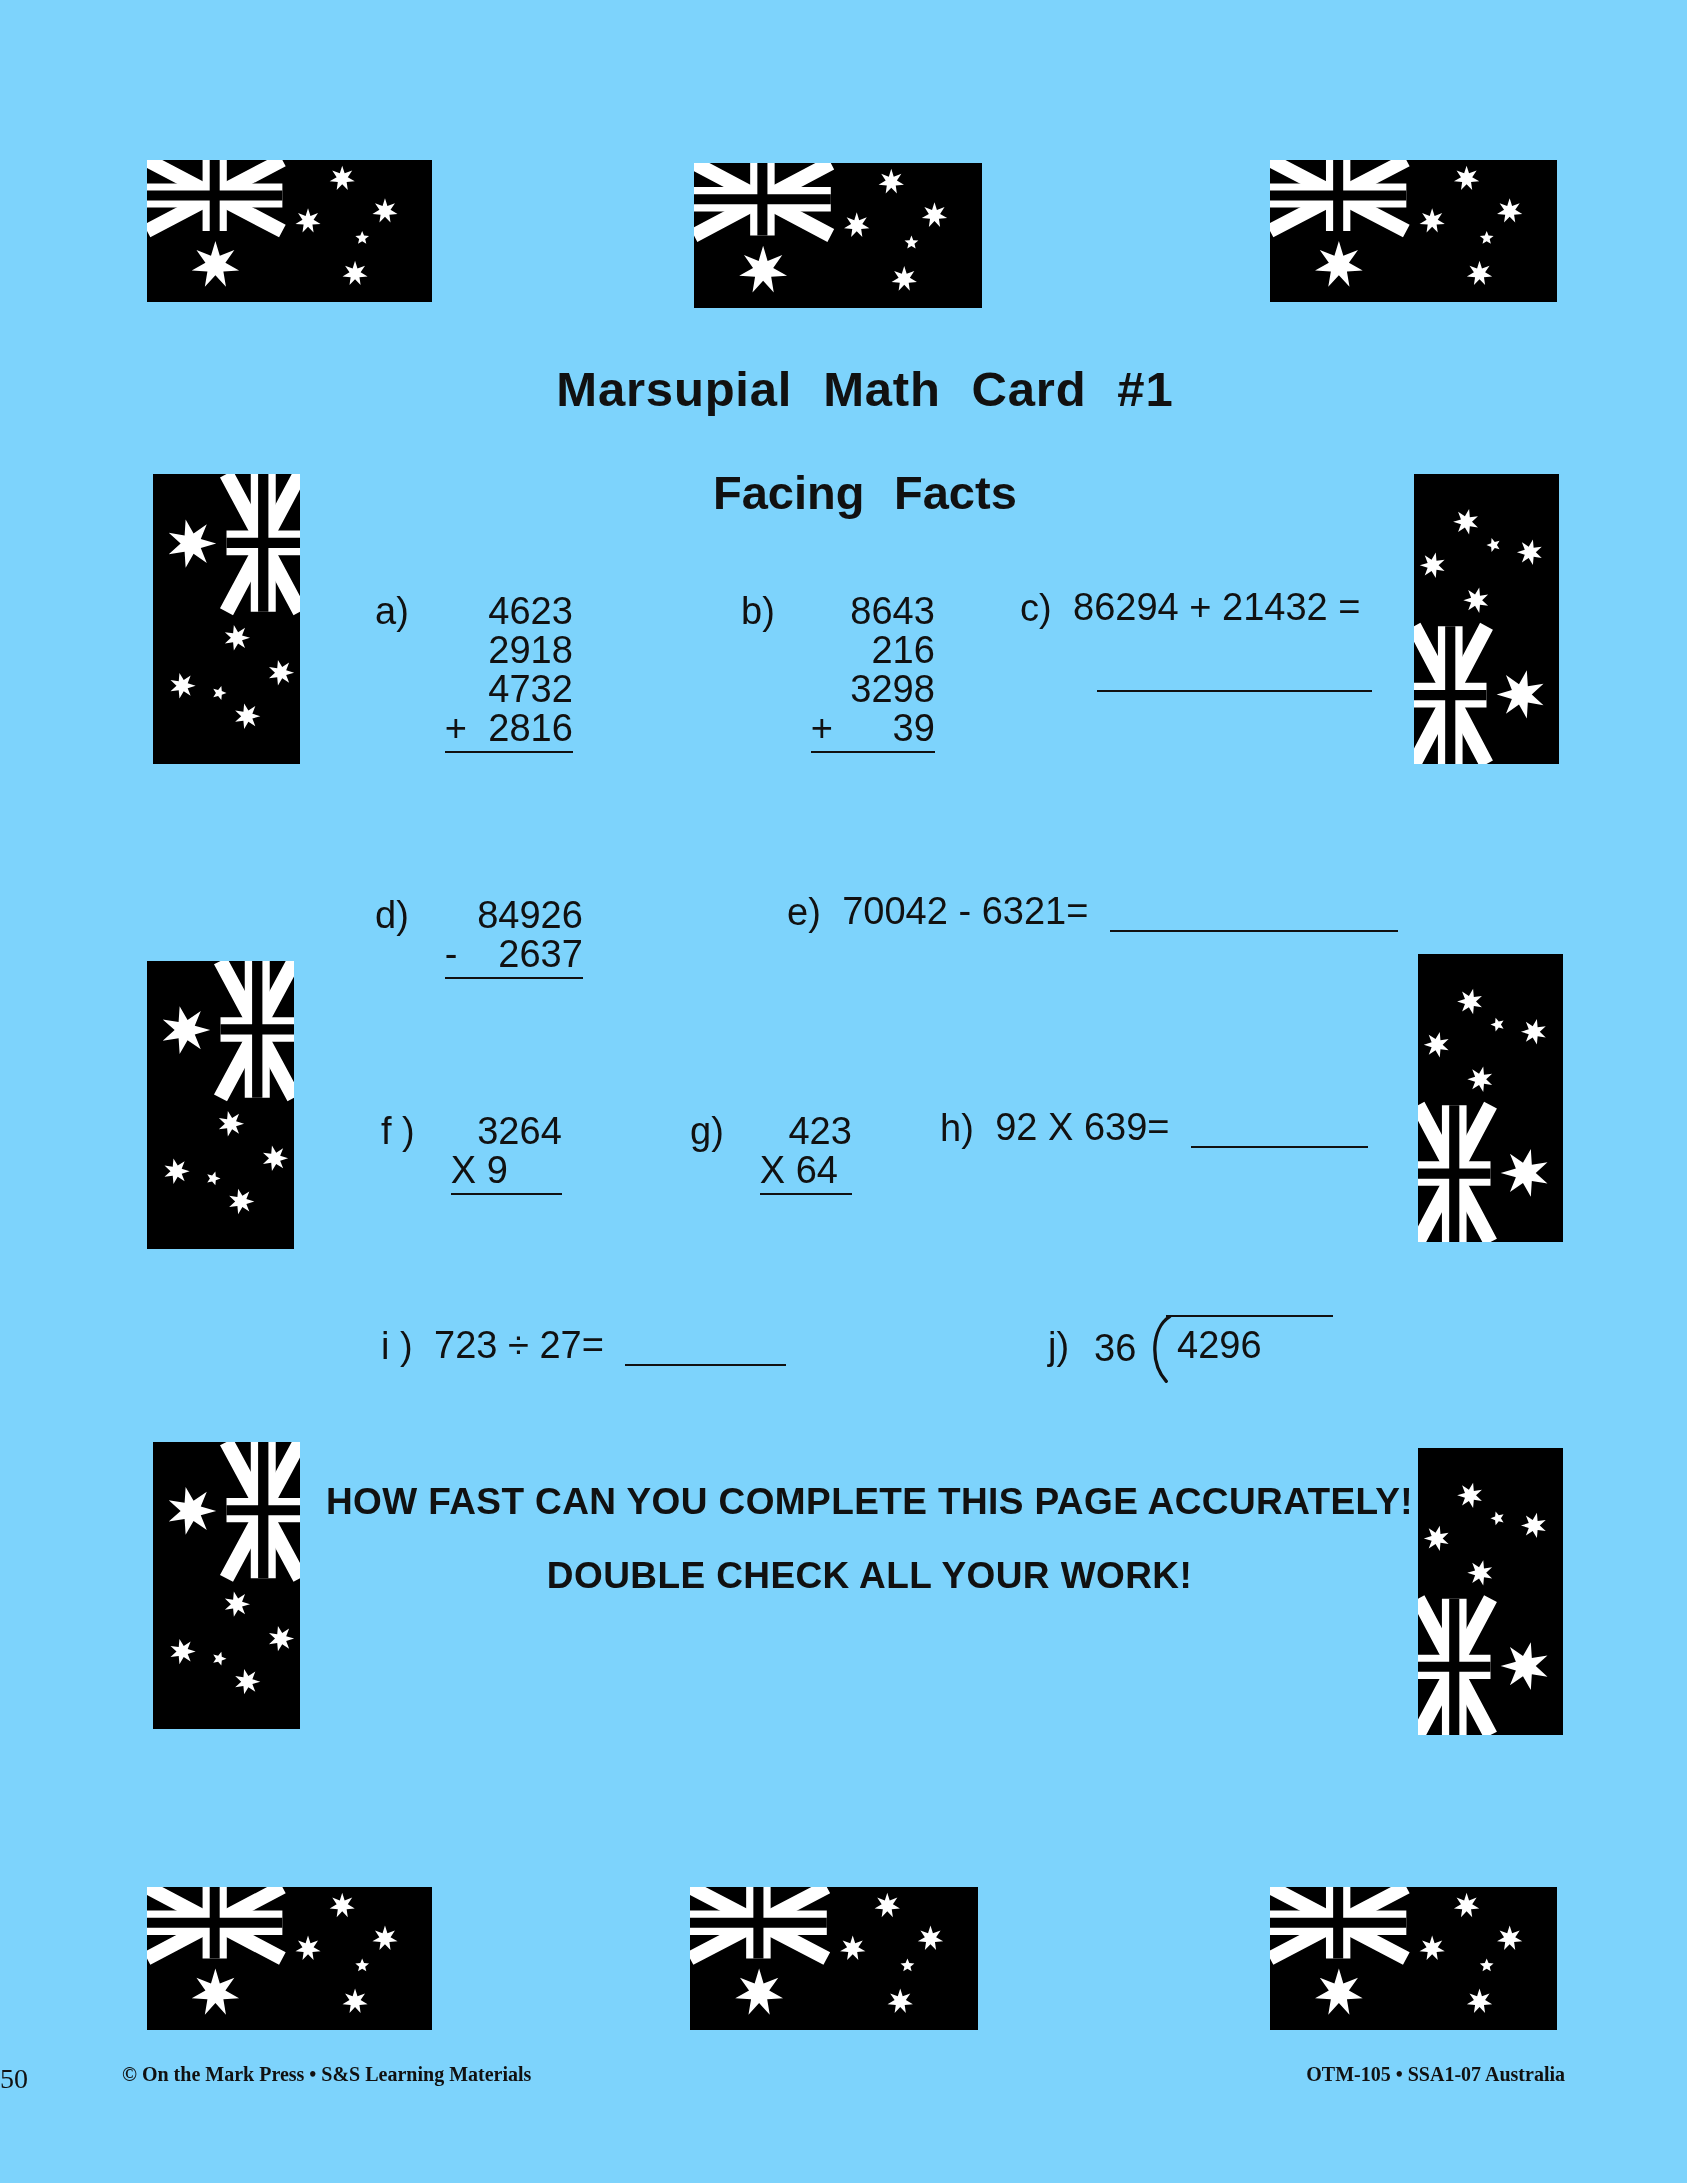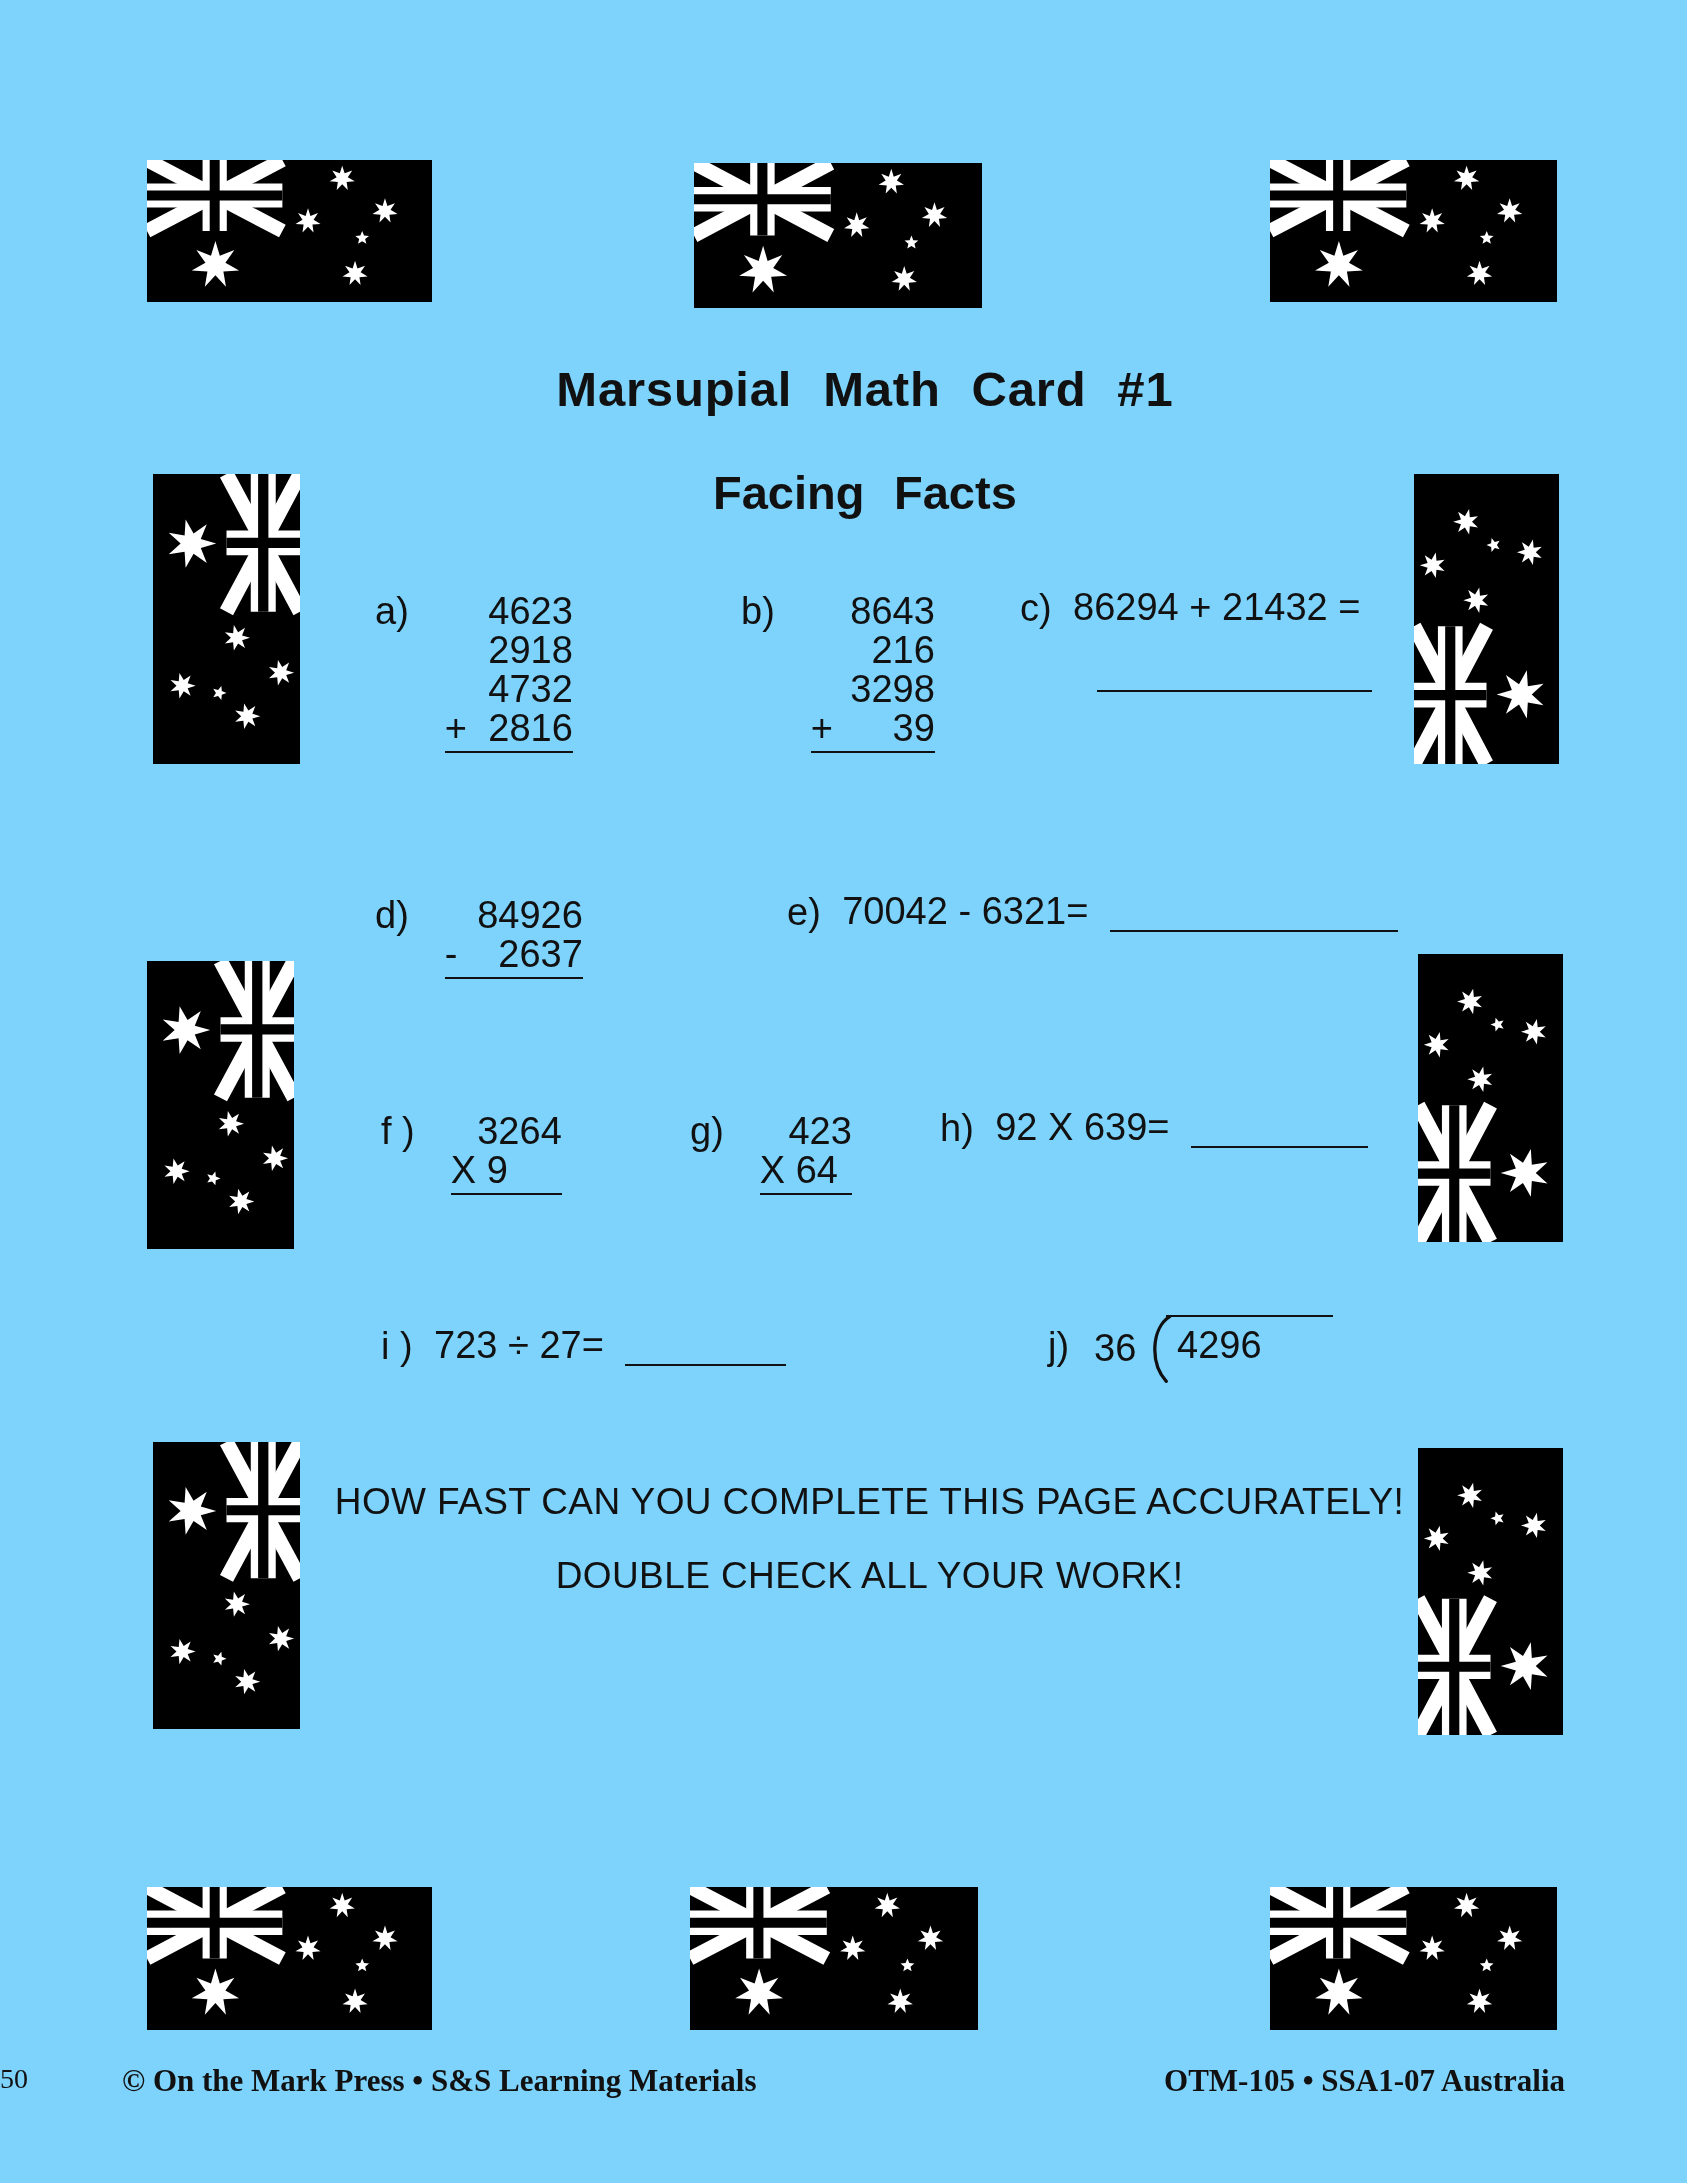--- a/index.html
+++ b/index.html
@@ -41,26 +41,26 @@
 
   .longdiv { position:absolute; display:flex; align-items:flex-start; font-size:38px; }
   .longdiv .plabel { margin:11.5px 25px 0 0; }
   .longdiv .divisor { margin-top:11.5px; }
   .ld-bracket { margin:0 -7.4px 0 6.6px; }
   .ld-bracket svg { display:block; }
   .ld-dividend { border-top:2.5px solid #111; padding:6.6px 71px 0 11.5px; }
 
   .note {
     position:absolute; left:255px; width:1229px;
-    text-align:center; font-weight:normal; font-size:37px; letter-spacing:0.4px;
+    text-align:center; font-weight:bold; font-size:37px; letter-spacing:0.4px;
   }
 
   .footer-left, .footer-right, .footer-page {
     position:absolute; top:2063px;
-    font-family:"Liberation Serif", serif; font-weight:bold; font-size:31px;
+    font-family:"Liberation Serif", serif; font-weight:bold; font-size:20px;
   }
   .footer-left { left:122px; }
   .footer-page { left:0; width:1655px; text-align:left; font-weight:normal; font-size:28px; }
   .footer-right { left:1112px; width:453px; text-align:right; }
 </style>
 </head>
 <body>
 
 <div class="page">
 

